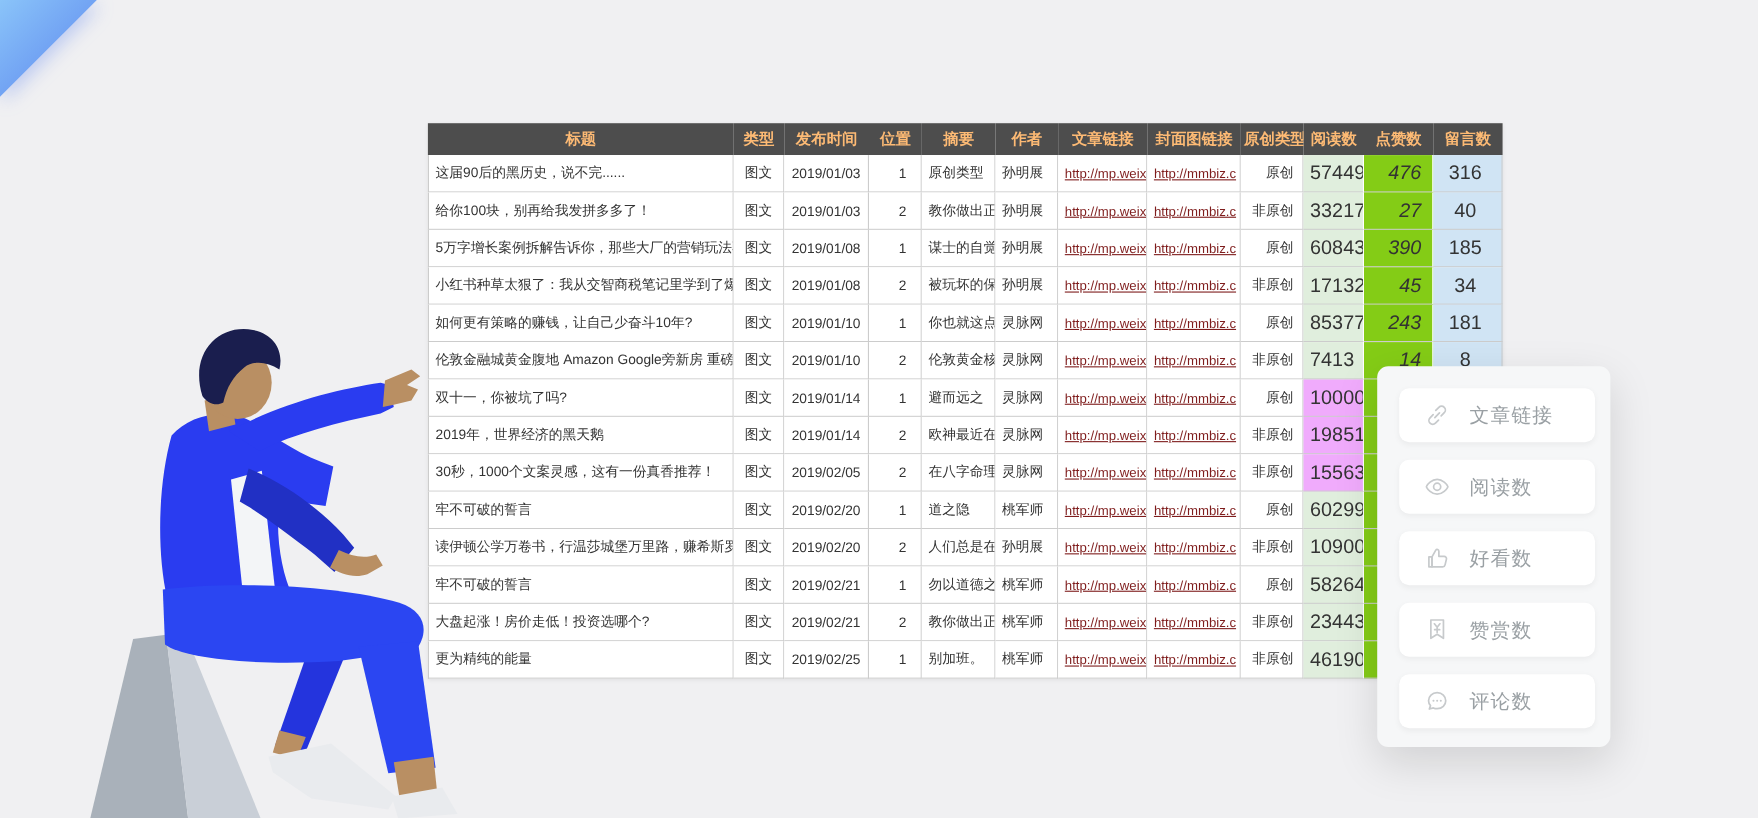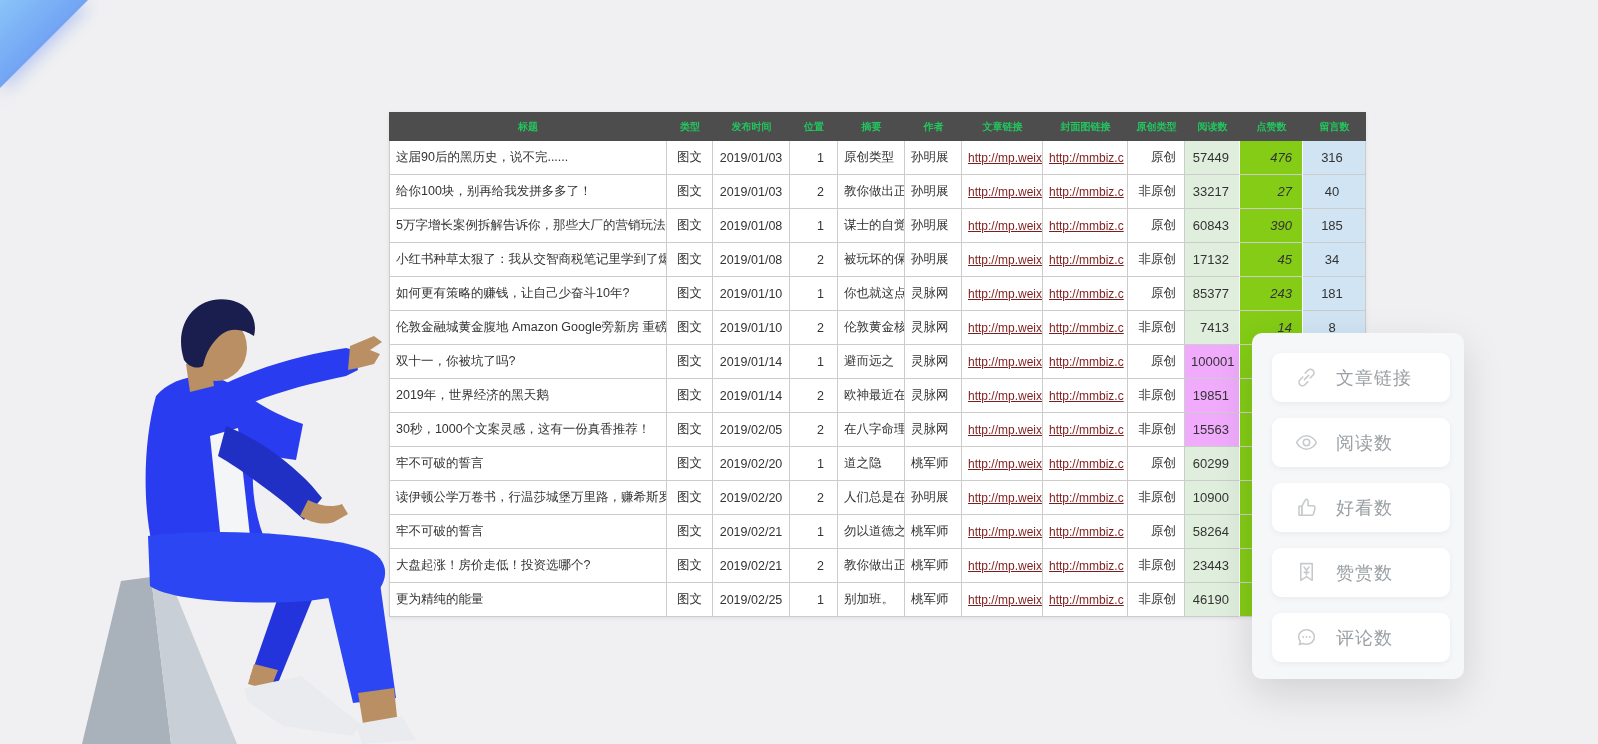--- a/index.html
+++ b/index.html
@@ -15,32 +15,32 @@
     filter:drop-shadow(3px 5px 8px rgba(90,130,240,.35)); }
 
   
   .person { position:absolute; left:58px; top:288px; width:360px; height:456px; }
 
   
   .table-wrap { position:absolute; left:389px; top:112px; width:977px; background:#fff;
     box-shadow:0 1px 4px rgba(0,0,0,.07); }
   table { border-collapse:separate; border-spacing:0; table-layout:fixed; width:977px;
     font-size:12.5px; color:#333; }
-  thead th { background:#4d4d4d; color:#22c55e; height:29px; font-weight:bold; font-size:10px;
+  thead th { background:#4d4d4d; color:#fdba74; height:29px; font-weight:bold; font-size:14px;
     text-align:center; padding:0 3px; white-space:nowrap; overflow:hidden; }
   tbody td { height:34px; background:#fff; border-right:1px solid #ccc; border-bottom:1px solid #ccc;
     padding:0 6px; white-space:nowrap; overflow:hidden; vertical-align:middle; }
   tbody td:first-child { border-left:1px solid #ccc;margin-top:20px; }
   td.c-title   { text-align:left; }
   td.c-type, td.c-date { text-align:center; }
   td.c-pos     { text-align:right; padding-right:13px; }
   td.c-summary, td.c-author { text-align:left; padding-right:2px; }
   td.c-link a  { color:#7f1d1d; text-decoration:underline; font-size:12px; }
   td.c-orig    { text-align:right; padding-right:8px; }
-  td.c-reads, td.c-likes, td.c-comms { text-align:right; padding-right:10px; font-size:13px; }
+  td.c-reads, td.c-likes, td.c-comms { text-align:right; padding-right:10px; font-size:18px; }
   td.c-reads { border-right-color:#fff; }
   td.c-likes { background:#84cc16; border-right-color:#fff;font-style:italic; }
   td.c-comms { background:#d0e4f4;text-align:center; }
   td.bg-green { background:#e0eedd; }
   td.bg-red   { background:#f0abfc; }
 
   
   .menu-card { position:absolute; left:1252px; top:333px; width:212px; height:346px;
     background:#f6f7f8; border-radius:10px; box-shadow:0 14px 40px rgba(0,0,0,.13); z-index:5; }
   .menu-item { position:absolute; left:20px; width:178px; height:49px; background:#fff;

